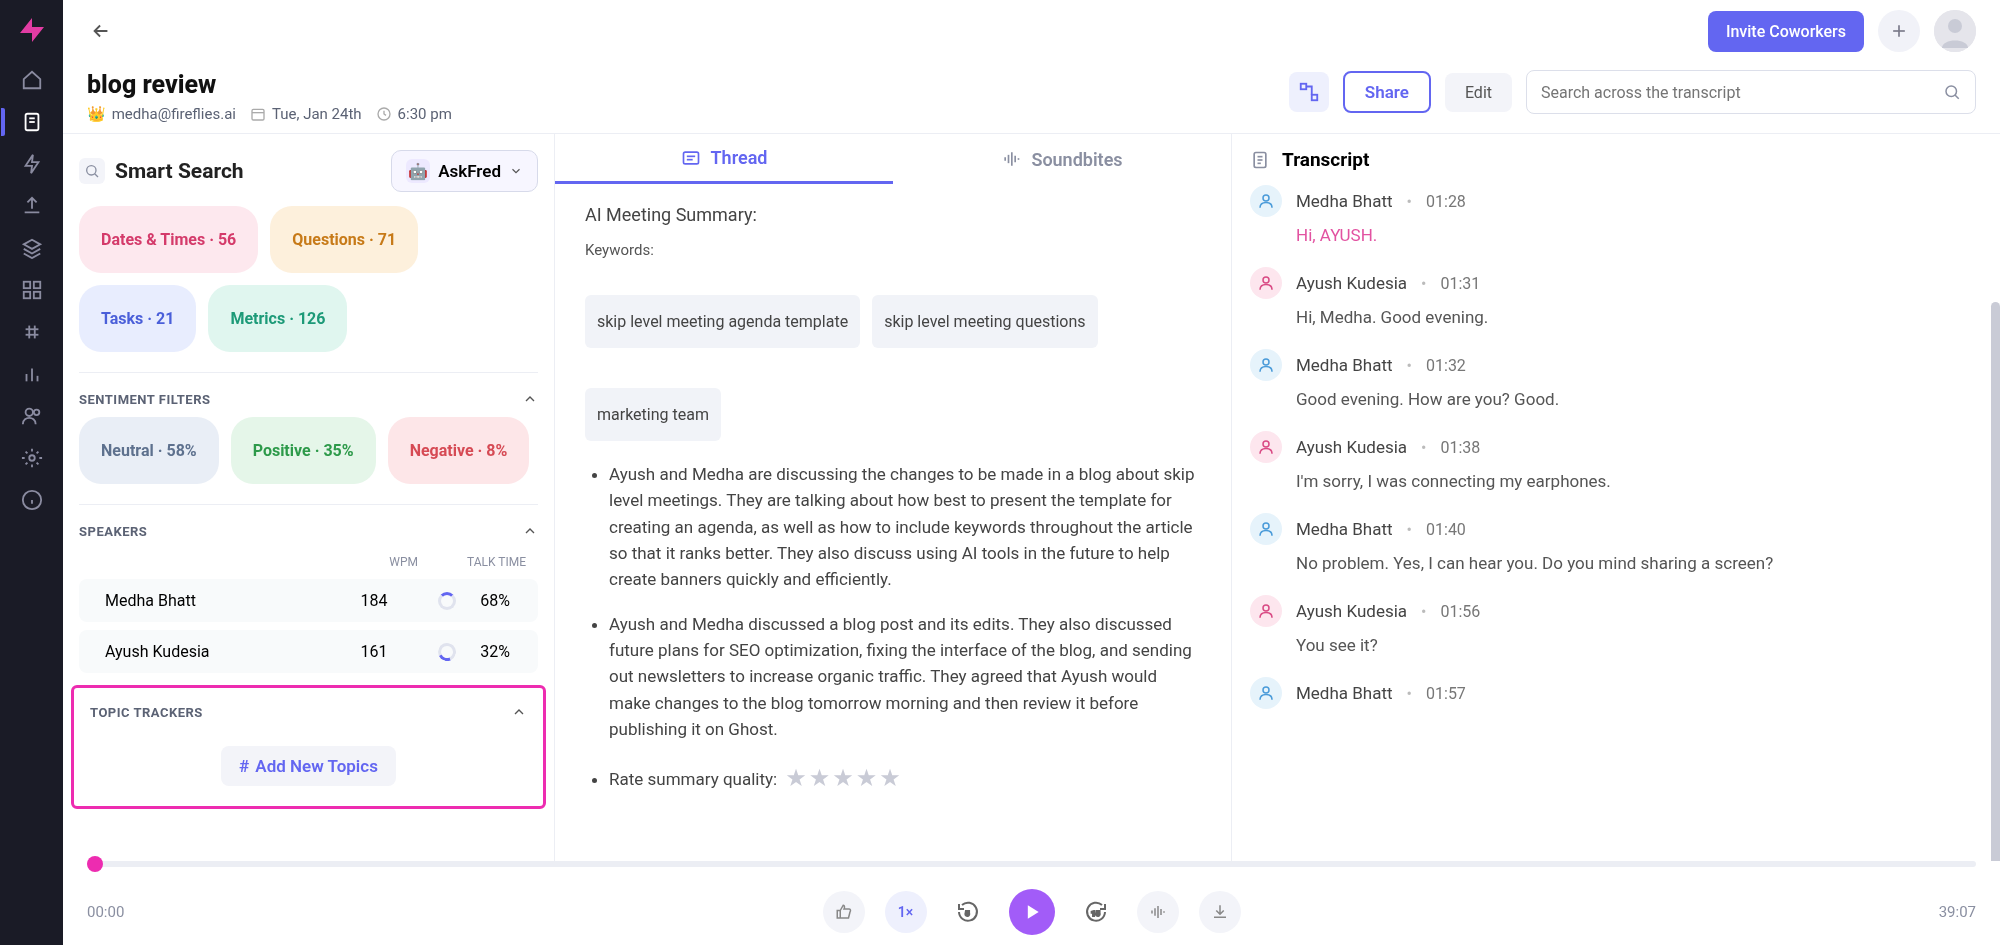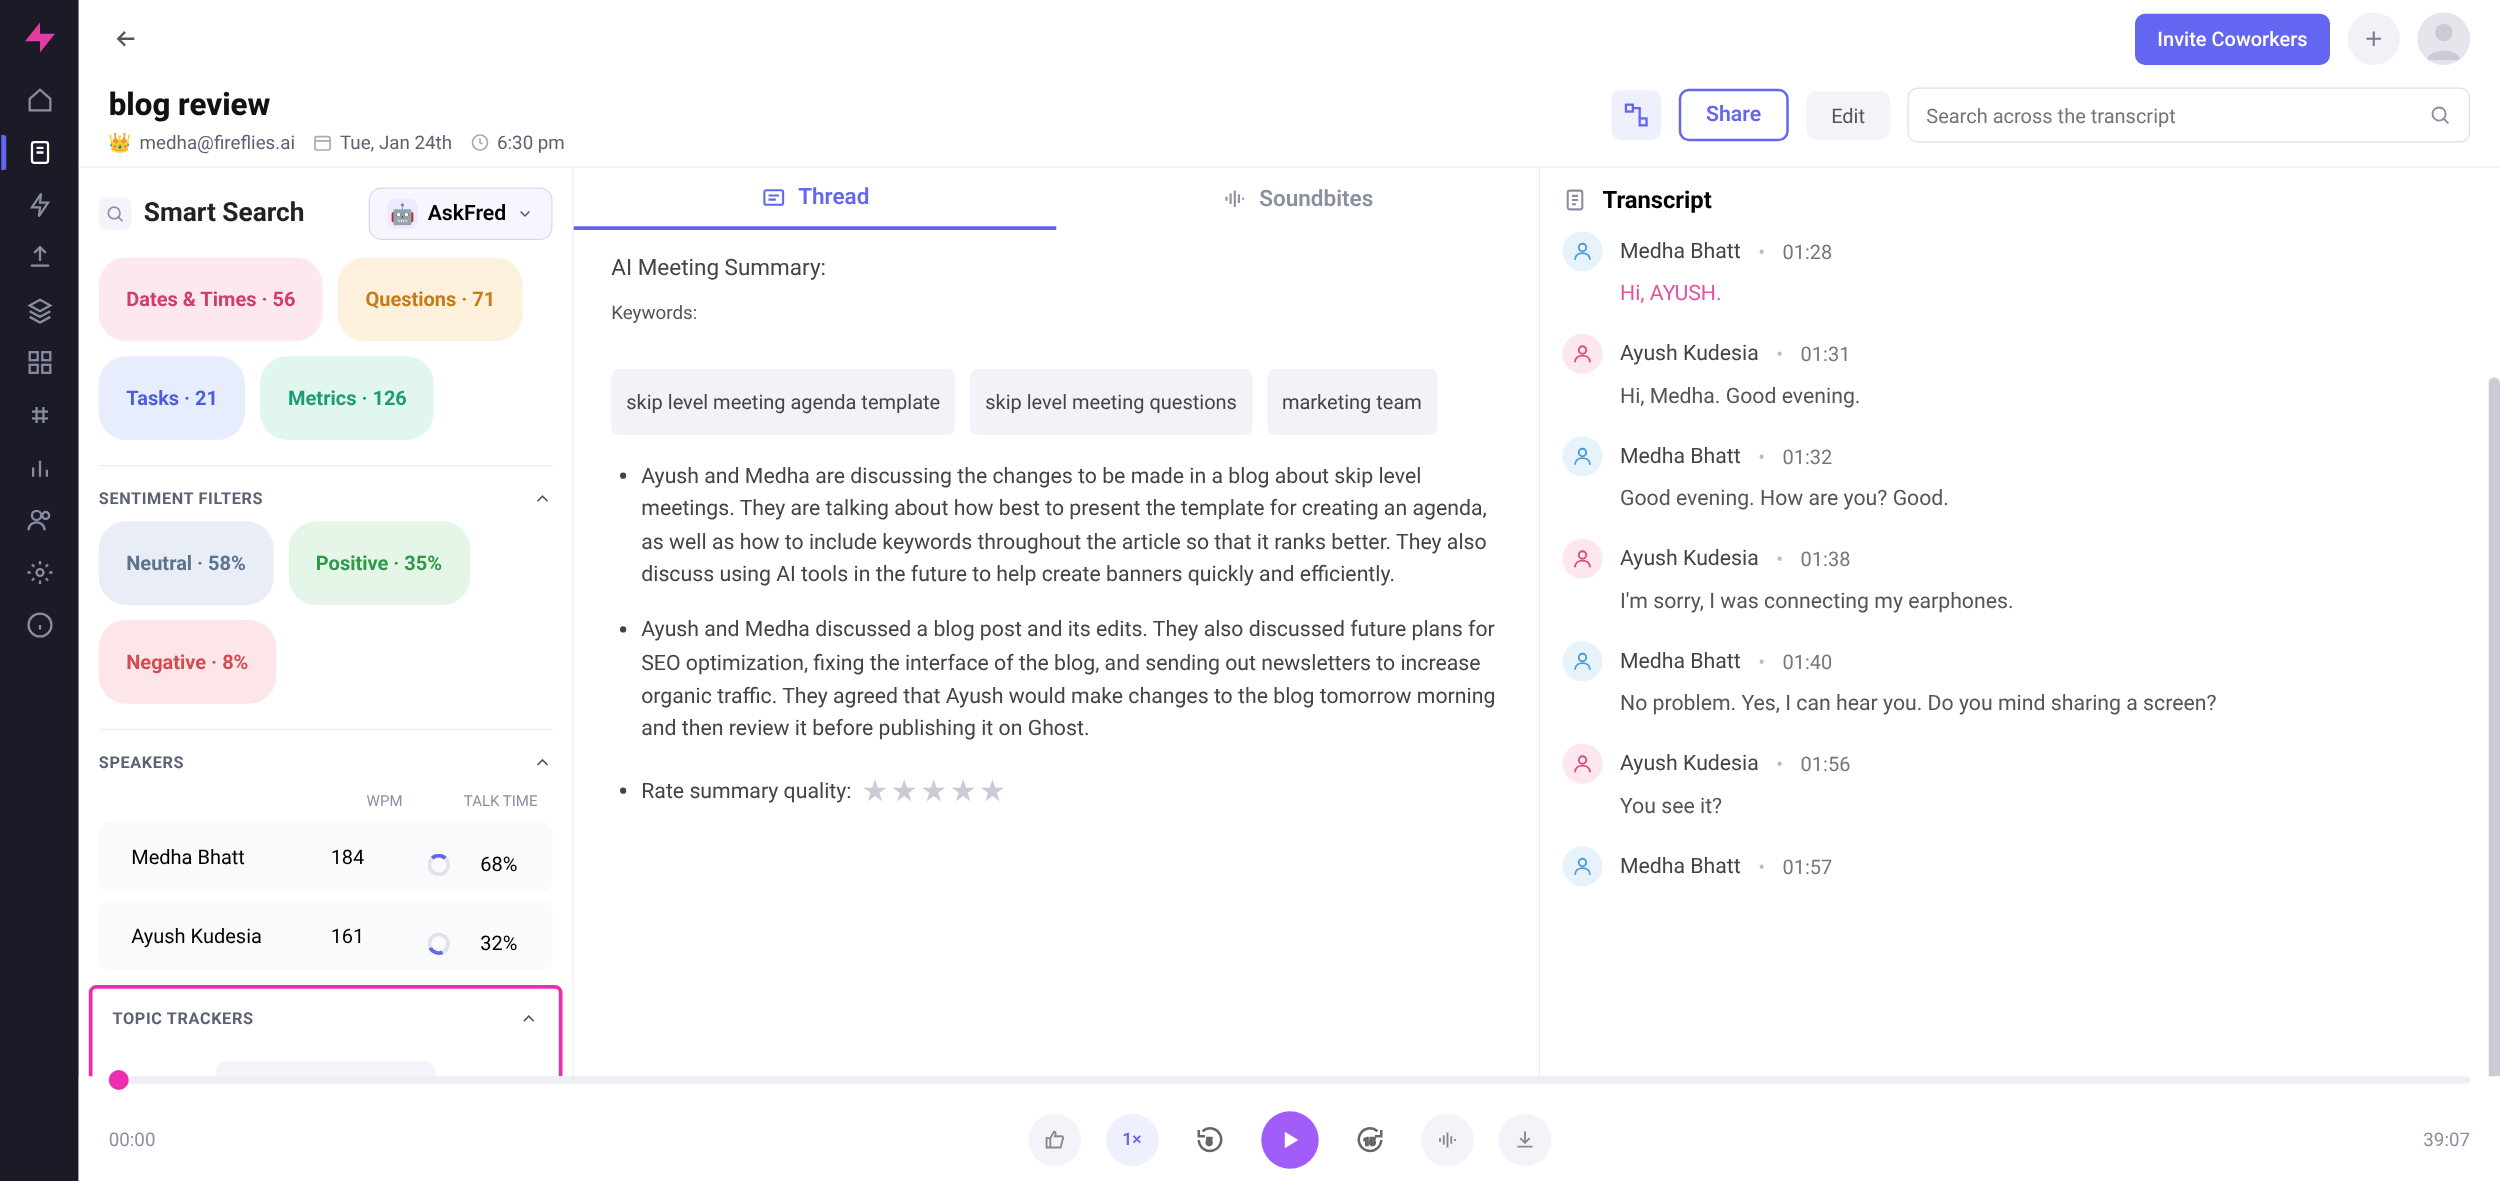--- a/index.html
+++ b/index.html
@@ -33,21 +33,21 @@
   .btn-share { background:#fff; border:2px solid #6366f1; color:#6366f1; padding:9px 20px; border-radius:8px; font-size:17px; font-weight:600; cursor:pointer;}
   .btn-edit { background:#f3f4f9; border:none; color:#555; padding:10px 20px; border-radius:8px; font-size:16px; cursor:pointer;}
   .search-box { width:450px; height:44px; border:1px solid #dcdfea; border-radius:8px; display:flex; align-items:center; padding:0 14px; color:#8a8fa1;}
   .search-box input { flex:1; border:none; outline:none; font-size:16px;}
   .sq-icon { width:40px; height:40px; background:#eef0fd; border-radius:8px; display:flex; align-items:center; justify-content:center; color:#6366f1;}
   
   
   .content { flex:1; display:flex; overflow:hidden;}
   
   
-  .sidepanel { width:396px; border-right:1px solid #eceef4; display:flex; flex-direction:column; overflow:hidden;}
+  .sidepanel { width:492px; border-right:1px solid #eceef4; display:flex; flex-direction:column; overflow:hidden;}
   .sp-header { display:flex; align-items:center; justify-content:space-between; padding:16px 16px 14px 16px;}
   .sp-hleft { display:flex; align-items:center; gap:10px;}
   .ss-icon { width:26px; height:26px; border-radius:6px; background:#f3f4f9; display:flex; align-items:center; justify-content:center;}
   .ss-title { font-size:21px; font-weight:700; color:#222;}
   .askfred-btn { display:flex; align-items:center; gap:8px; border:1px solid #d7daea; background:#f7f6ff; padding:8px 14px; border-radius:10px; cursor:pointer;}
   .askfred-icon { width:24px; height:24px; background:#ede9ff; border-radius:6px; display:flex; align-items:center; justify-content:center;}
   .askfred-btn span.lbl { font-size:17px; font-weight:600;}
   
   .pill-row { display:flex; flex-wrap:wrap; gap:12px; padding:0 16px 16px 16px;}
   .pill { padding:24px 22px; border-radius:22px; font-size:16px; font-weight:700; cursor:pointer;}
@@ -66,21 +66,21 @@
   .section-hdr h4 { font-size:13px; font-weight:700; letter-spacing:.5px; color:#5b6274;}
   .chev { color:#555; cursor:pointer;}
   
   .spk-hdr { display:flex; padding:6px 28px 6px 16px; font-size:12px; color:#8a8fa1;}
   .spk-hdr .c1 { flex:1;}
   .spk-hdr .c2 { width:62px; text-align:right;}
   .spk-hdr .c3 { width:108px; text-align:right;}
   .spk-row { display:flex; align-items:center; padding:12px 28px 12px 26px; background:#f8fafb; border-radius:8px; margin:4px 16px;}
   .spk-row .c1 { flex:1; font-size:16px;}
   .spk-row .c2 { width:56px; text-align:center; font-size:16px;}
-  .spk-row .c3 { width:108px; text-align:right; font-size:16px; display:flex; align-items:center; justify-content:flex-end; gap:24px;margin-top:12px;}
+  .spk-row .c3 { width:108px; text-align:right; font-size:16px; display:flex; align-items:center; justify-content:flex-end; gap:24px;}
   .ring { width:18px; height:18px; border-radius:50%; border:3px solid #e0e3ee; border-top-color:#6366f1; }
   
   .topic-box { margin:8px 8px 0 8px; border:3px solid #ed2cb0; border-radius:6px; padding:10px 8px 20px 8px;}
   .add-topics { margin:16px auto 0; display:flex; align-items:center; gap:6px; background:#f3f4f9; padding:10px 18px; border-radius:8px; color:#6366f1; font-size:17px; font-weight:600; cursor:pointer; width:fit-content;}
   
   
   .center { flex:1; display:flex; flex-direction:column; border-right:1px solid #eceef4;}
   .tabbar { display:flex; height:50px; align-items:center; }
   .tab { flex:1; height:100%; display:flex; align-items:center; justify-content:center; gap:10px; font-size:18px; font-weight:600; cursor:pointer;}
   .tab.active { color:#6366f1; border-bottom:3px solid #6366f1;}

